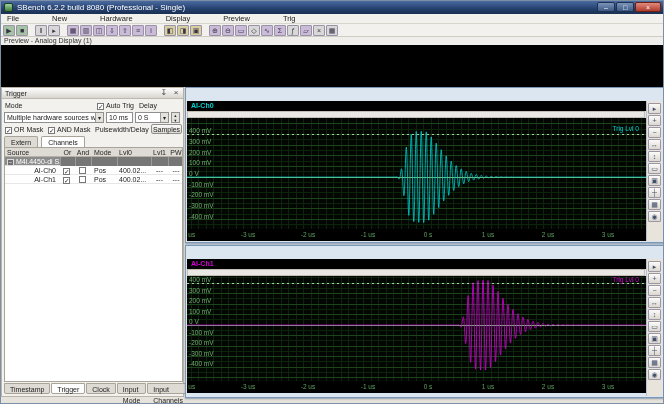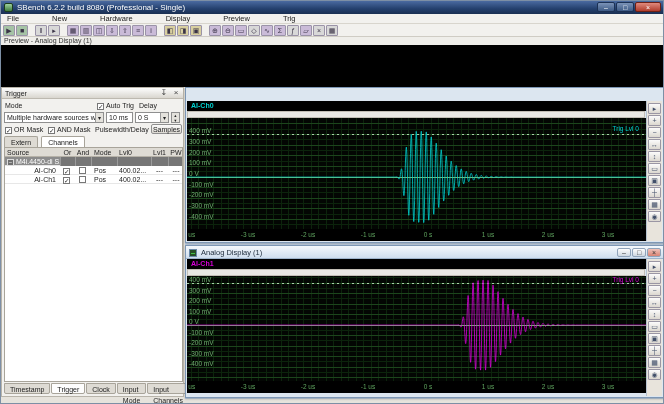--- a/index.html
+++ b/index.html
@@ -342,29 +342,20 @@
         <div class="side-btn">↕</div>
         <div class="side-btn">▭</div>
         <div class="side-btn">▣</div>
         <div class="side-btn">┼</div>
         <div class="side-btn">▦</div>
         <div class="side-btn">◉</div>
       </div>
   </div>
 
   <div class="mdiwin winB">
-    <div class="wtitle">
-      <span class="wicon"></span>
-      <span class="wtext">Analog Display (1)</span>
-      <span class="wbtns">
-        <span class="mwb">–</span>
-        <span class="mwb">□</span>
-        <span class="mwb cl">×</span>
-      </span>
-    </div>
     <div class="chbar"><span class="chlabel" style="color: rgb(216, 0, 216);">AI-Ch1</span></div>
     <div class="hstrip"></div>
     <div class="graph">
         <svg width="460" height="105">
           <line x1="4" y1="0" x2="4" y2="105" stroke="#0c240c" stroke-width="1" shape-rendering="crispEdges"></line>
           <line x1="11.5" y1="0" x2="11.5" y2="105" stroke="#0c240c" stroke-width="1" shape-rendering="crispEdges"></line>
           <line x1="19" y1="0" x2="19" y2="105" stroke="#0c240c" stroke-width="1" shape-rendering="crispEdges"></line>
           <line x1="26.5" y1="0" x2="26.5" y2="105" stroke="#0c240c" stroke-width="1" shape-rendering="crispEdges"></line>
           <line x1="34" y1="0" x2="34" y2="105" stroke="#0c240c" stroke-width="1" shape-rendering="crispEdges"></line>
           <line x1="41.5" y1="0" x2="41.5" y2="105" stroke="#0c240c" stroke-width="1" shape-rendering="crispEdges"></line>

